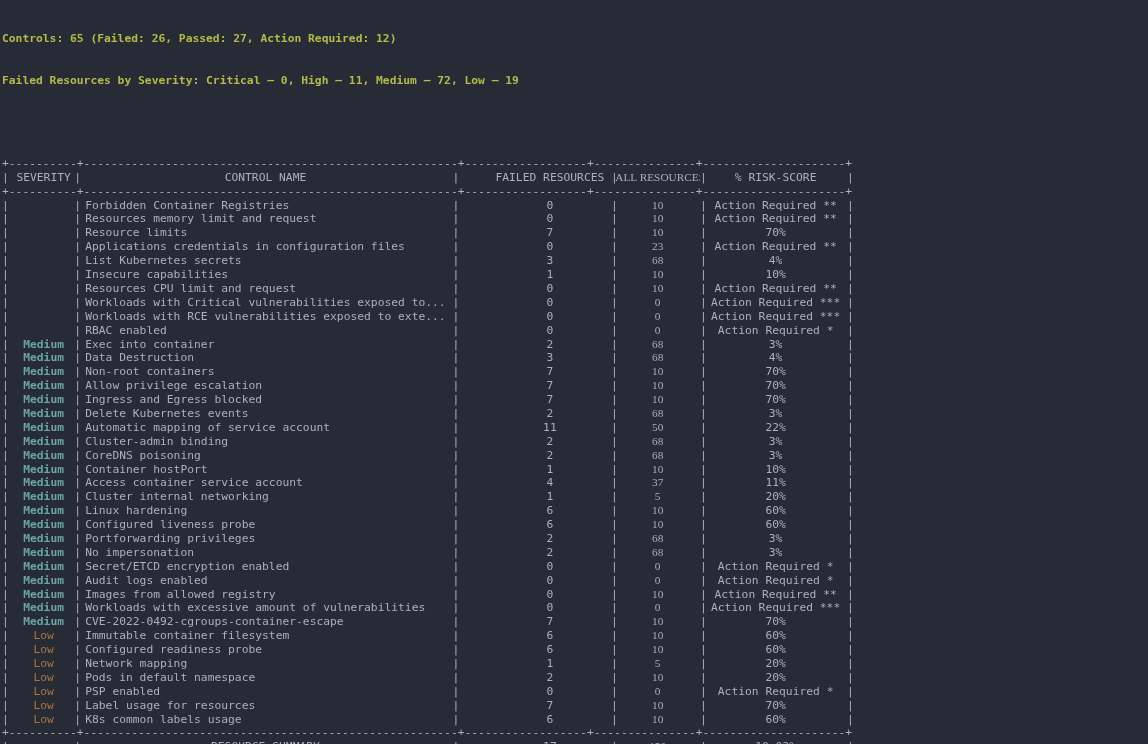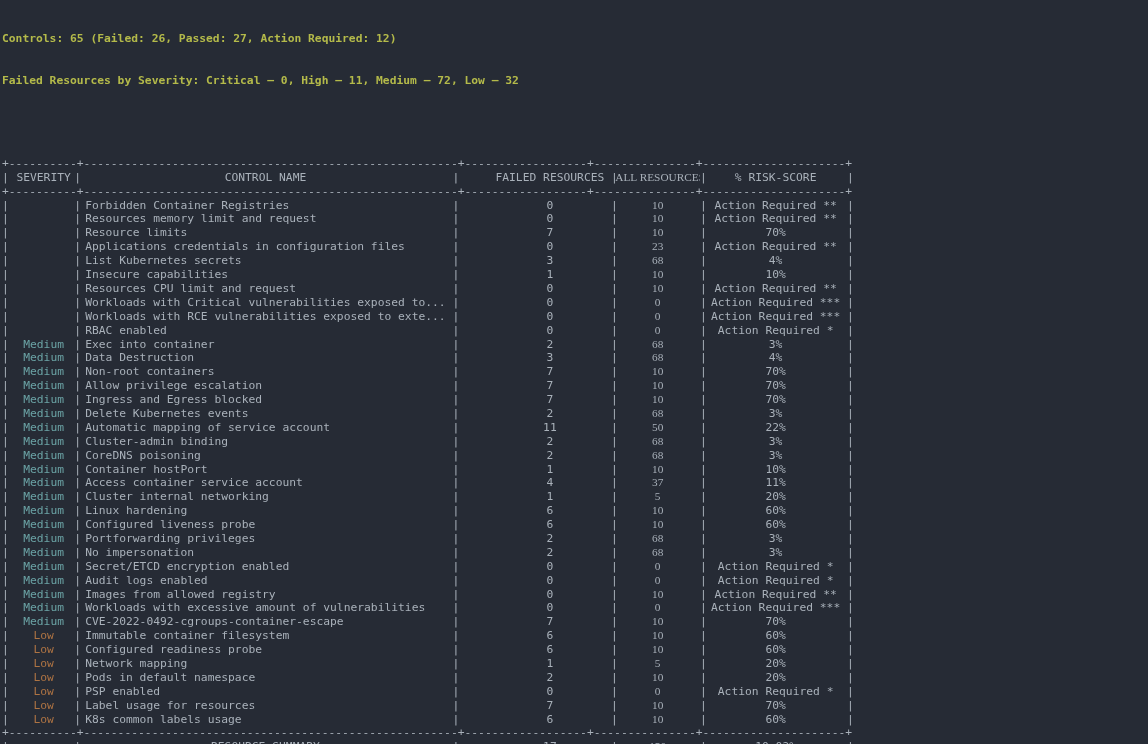--- a/index.html
+++ b/index.html
@@ -21,28 +21,28 @@
   .row{display:flex;height:13.9px;}
   .cell{display:inline-block;overflow:hidden;flex:none;}
   .pipe{width:0.62ch;flex:none;}
   .c-sev{width:10ch;text-align:center;padding-left:1ch;box-sizing:border-box;}
   .c-name{width:55ch;text-align:left;padding-left:1ch;box-sizing:border-box;}
   .c-name.center{text-align:center;padding-left:0;}
   .c-failed{width:18ch;text-align:center;margin-left:32px;}
   .c-all{width:15ch;text-align:center;font-family:Liberation Serif, serif;}
   .c-risk{width:21ch;text-align:center;}
   .sev-high{color:var(--yellow,#b4ba4a);font-weight:bold;margin-top:23px;}
-  .sev-medium{color:var(--teal,#6ba3a5);font-weight:normal;}
+  .sev-medium{color:var(--teal,#6ba3a5);font-weight:bold;}
   .sev-low{color:var(--orange,#ad7343);font-weight:normal;}
 </style>
 </head>
 <body style="background: rgb(38, 43, 53);">
 
 <div class="term">
   <div class="line bold yellow">Controls: 65 (Failed: 26, Passed: 27, Action Required: 12)</div>
-  <div class="line bold yellow">Failed Resources by Severity: Critical — 0, High — 11, Medium — 72, Low — 32</div>
+  <div class="line bold yellow">Failed Resources by Severity: Critical — 0, High — 11, Medium — 72, Low — 19</div>
   <div class="line">&nbsp;</div>
   <div id="scan-table"><div class="line gray">+----------+-------------------------------------------------------+------------------+---------------+---------------------+</div><div class="row"><span class="pipe">|</span><span class="cell c-sev">SEVERITY</span><span class="pipe">|</span><span class="cell c-name center">CONTROL NAME</span><span class="pipe">|</span><span class="cell c-failed">FAILED RESOURCES</span><span class="pipe">|</span><span class="cell c-all">ALL RESOURCES</span><span class="pipe">|</span><span class="cell c-risk">% RISK-SCORE</span><span class="pipe">|</span></div><div class="line gray">+----------+-------------------------------------------------------+------------------+---------------+---------------------+</div><div class="row"><span class="pipe">|</span><span class="cell c-sev sev-high">High</span><span class="pipe">|</span><span class="cell c-name">Forbidden Container Registries</span><span class="pipe">|</span><span class="cell c-failed">0</span><span class="pipe">|</span><span class="cell c-all">10</span><span class="pipe">|</span><span class="cell c-risk">Action Required **</span><span class="pipe">|</span></div><div class="row"><span class="pipe">|</span><span class="cell c-sev sev-high">High</span><span class="pipe">|</span><span class="cell c-name">Resources memory limit and request</span><span class="pipe">|</span><span class="cell c-failed">0</span><span class="pipe">|</span><span class="cell c-all">10</span><span class="pipe">|</span><span class="cell c-risk">Action Required **</span><span class="pipe">|</span></div><div class="row"><span class="pipe">|</span><span class="cell c-sev sev-high">High</span><span class="pipe">|</span><span class="cell c-name">Resource limits</span><span class="pipe">|</span><span class="cell c-failed">7</span><span class="pipe">|</span><span class="cell c-all">10</span><span class="pipe">|</span><span class="cell c-risk">70%</span><span class="pipe">|</span></div><div class="row"><span class="pipe">|</span><span class="cell c-sev sev-high">High</span><span class="pipe">|</span><span class="cell c-name">Applications credentials in configuration files</span><span class="pipe">|</span><span class="cell c-failed">0</span><span class="pipe">|</span><span class="cell c-all">23</span><span class="pipe">|</span><span class="cell c-risk">Action Required **</span><span class="pipe">|</span></div><div class="row"><span class="pipe">|</span><span class="cell c-sev sev-high">High</span><span class="pipe">|</span><span class="cell c-name">List Kubernetes secrets</span><span class="pipe">|</span><span class="cell c-failed">3</span><span class="pipe">|</span><span class="cell c-all">68</span><span class="pipe">|</span><span class="cell c-risk">4%</span><span class="pipe">|</span></div><div class="row"><span class="pipe">|</span><span class="cell c-sev sev-high">High</span><span class="pipe">|</span><span class="cell c-name">Insecure capabilities</span><span class="pipe">|</span><span class="cell c-failed">1</span><span class="pipe">|</span><span class="cell c-all">10</span><span class="pipe">|</span><span class="cell c-risk">10%</span><span class="pipe">|</span></div><div class="row"><span class="pipe">|</span><span class="cell c-sev sev-high">High</span><span class="pipe">|</span><span class="cell c-name">Resources CPU limit and request</span><span class="pipe">|</span><span class="cell c-failed">0</span><span class="pipe">|</span><span class="cell c-all">10</span><span class="pipe">|</span><span class="cell c-risk">Action Required **</span><span class="pipe">|</span></div><div class="row"><span class="pipe">|</span><span class="cell c-sev sev-high">High</span><span class="pipe">|</span><span class="cell c-name">Workloads with Critical vulnerabilities exposed to...</span><span class="pipe">|</span><span class="cell c-failed">0</span><span class="pipe">|</span><span class="cell c-all">0</span><span class="pipe">|</span><span class="cell c-risk">Action Required ***</span><span class="pipe">|</span></div><div class="row"><span class="pipe">|</span><span class="cell c-sev sev-high">High</span><span class="pipe">|</span><span class="cell c-name">Workloads with RCE vulnerabilities exposed to exte...</span><span class="pipe">|</span><span class="cell c-failed">0</span><span class="pipe">|</span><span class="cell c-all">0</span><span class="pipe">|</span><span class="cell c-risk">Action Required ***</span><span class="pipe">|</span></div><div class="row"><span class="pipe">|</span><span class="cell c-sev sev-high">High</span><span class="pipe">|</span><span class="cell c-name">RBAC enabled</span><span class="pipe">|</span><span class="cell c-failed">0</span><span class="pipe">|</span><span class="cell c-all">0</span><span class="pipe">|</span><span class="cell c-risk">Action Required *</span><span class="pipe">|</span></div><div class="row"><span class="pipe">|</span><span class="cell c-sev sev-medium">Medium</span><span class="pipe">|</span><span class="cell c-name">Exec into container</span><span class="pipe">|</span><span class="cell c-failed">2</span><span class="pipe">|</span><span class="cell c-all">68</span><span class="pipe">|</span><span class="cell c-risk">3%</span><span class="pipe">|</span></div><div class="row"><span class="pipe">|</span><span class="cell c-sev sev-medium">Medium</span><span class="pipe">|</span><span class="cell c-name">Data Destruction</span><span class="pipe">|</span><span class="cell c-failed">3</span><span class="pipe">|</span><span class="cell c-all">68</span><span class="pipe">|</span><span class="cell c-risk">4%</span><span class="pipe">|</span></div><div class="row"><span class="pipe">|</span><span class="cell c-sev sev-medium">Medium</span><span class="pipe">|</span><span class="cell c-name">Non-root containers</span><span class="pipe">|</span><span class="cell c-failed">7</span><span class="pipe">|</span><span class="cell c-all">10</span><span class="pipe">|</span><span class="cell c-risk">70%</span><span class="pipe">|</span></div><div class="row"><span class="pipe">|</span><span class="cell c-sev sev-medium">Medium</span><span class="pipe">|</span><span class="cell c-name">Allow privilege escalation</span><span class="pipe">|</span><span class="cell c-failed">7</span><span class="pipe">|</span><span class="cell c-all">10</span><span class="pipe">|</span><span class="cell c-risk">70%</span><span class="pipe">|</span></div><div class="row"><span class="pipe">|</span><span class="cell c-sev sev-medium">Medium</span><span class="pipe">|</span><span class="cell c-name">Ingress and Egress blocked</span><span class="pipe">|</span><span class="cell c-failed">7</span><span class="pipe">|</span><span class="cell c-all">10</span><span class="pipe">|</span><span class="cell c-risk">70%</span><span class="pipe">|</span></div><div class="row"><span class="pipe">|</span><span class="cell c-sev sev-medium">Medium</span><span class="pipe">|</span><span class="cell c-name">Delete Kubernetes events</span><span class="pipe">|</span><span class="cell c-failed">2</span><span class="pipe">|</span><span class="cell c-all">68</span><span class="pipe">|</span><span class="cell c-risk">3%</span><span class="pipe">|</span></div><div class="row"><span class="pipe">|</span><span class="cell c-sev sev-medium">Medium</span><span class="pipe">|</span><span class="cell c-name">Automatic mapping of service account</span><span class="pipe">|</span><span class="cell c-failed">11</span><span class="pipe">|</span><span class="cell c-all">50</span><span class="pipe">|</span><span class="cell c-risk">22%</span><span class="pipe">|</span></div><div class="row"><span class="pipe">|</span><span class="cell c-sev sev-medium">Medium</span><span class="pipe">|</span><span class="cell c-name">Cluster-admin binding</span><span class="pipe">|</span><span class="cell c-failed">2</span><span class="pipe">|</span><span class="cell c-all">68</span><span class="pipe">|</span><span class="cell c-risk">3%</span><span class="pipe">|</span></div><div class="row"><span class="pipe">|</span><span class="cell c-sev sev-medium">Medium</span><span class="pipe">|</span><span class="cell c-name">CoreDNS poisoning</span><span class="pipe">|</span><span class="cell c-failed">2</span><span class="pipe">|</span><span class="cell c-all">68</span><span class="pipe">|</span><span class="cell c-risk">3%</span><span class="pipe">|</span></div><div class="row"><span class="pipe">|</span><span class="cell c-sev sev-medium">Medium</span><span class="pipe">|</span><span class="cell c-name">Container hostPort</span><span class="pipe">|</span><span class="cell c-failed">1</span><span class="pipe">|</span><span class="cell c-all">10</span><span class="pipe">|</span><span class="cell c-risk">10%</span><span class="pipe">|</span></div><div class="row"><span class="pipe">|</span><span class="cell c-sev sev-medium">Medium</span><span class="pipe">|</span><span class="cell c-name">Access container service account</span><span class="pipe">|</span><span class="cell c-failed">4</span><span class="pipe">|</span><span class="cell c-all">37</span><span class="pipe">|</span><span class="cell c-risk">11%</span><span class="pipe">|</span></div><div class="row"><span class="pipe">|</span><span class="cell c-sev sev-medium">Medium</span><span class="pipe">|</span><span class="cell c-name">Cluster internal networking</span><span class="pipe">|</span><span class="cell c-failed">1</span><span class="pipe">|</span><span class="cell c-all">5</span><span class="pipe">|</span><span class="cell c-risk">20%</span><span class="pipe">|</span></div><div class="row"><span class="pipe">|</span><span class="cell c-sev sev-medium">Medium</span><span class="pipe">|</span><span class="cell c-name">Linux hardening</span><span class="pipe">|</span><span class="cell c-failed">6</span><span class="pipe">|</span><span class="cell c-all">10</span><span class="pipe">|</span><span class="cell c-risk">60%</span><span class="pipe">|</span></div><div class="row"><span class="pipe">|</span><span class="cell c-sev sev-medium">Medium</span><span class="pipe">|</span><span class="cell c-name">Configured liveness probe</span><span class="pipe">|</span><span class="cell c-failed">6</span><span class="pipe">|</span><span class="cell c-all">10</span><span class="pipe">|</span><span class="cell c-risk">60%</span><span class="pipe">|</span></div><div class="row"><span class="pipe">|</span><span class="cell c-sev sev-medium">Medium</span><span class="pipe">|</span><span class="cell c-name">Portforwarding privileges</span><span class="pipe">|</span><span class="cell c-failed">2</span><span class="pipe">|</span><span class="cell c-all">68</span><span class="pipe">|</span><span class="cell c-risk">3%</span><span class="pipe">|</span></div><div class="row"><span class="pipe">|</span><span class="cell c-sev sev-medium">Medium</span><span class="pipe">|</span><span class="cell c-name">No impersonation</span><span class="pipe">|</span><span class="cell c-failed">2</span><span class="pipe">|</span><span class="cell c-all">68</span><span class="pipe">|</span><span class="cell c-risk">3%</span><span class="pipe">|</span></div><div class="row"><span class="pipe">|</span><span class="cell c-sev sev-medium">Medium</span><span class="pipe">|</span><span class="cell c-name">Secret/ETCD encryption enabled</span><span class="pipe">|</span><span class="cell c-failed">0</span><span class="pipe">|</span><span class="cell c-all">0</span><span class="pipe">|</span><span class="cell c-risk">Action Required *</span><span class="pipe">|</span></div><div class="row"><span class="pipe">|</span><span class="cell c-sev sev-medium">Medium</span><span class="pipe">|</span><span class="cell c-name">Audit logs enabled</span><span class="pipe">|</span><span class="cell c-failed">0</span><span class="pipe">|</span><span class="cell c-all">0</span><span class="pipe">|</span><span class="cell c-risk">Action Required *</span><span class="pipe">|</span></div><div class="row"><span class="pipe">|</span><span class="cell c-sev sev-medium">Medium</span><span class="pipe">|</span><span class="cell c-name">Images from allowed registry</span><span class="pipe">|</span><span class="cell c-failed">0</span><span class="pipe">|</span><span class="cell c-all">10</span><span class="pipe">|</span><span class="cell c-risk">Action Required **</span><span class="pipe">|</span></div><div class="row"><span class="pipe">|</span><span class="cell c-sev sev-medium">Medium</span><span class="pipe">|</span><span class="cell c-name">Workloads with excessive amount of vulnerabilities</span><span class="pipe">|</span><span class="cell c-failed">0</span><span class="pipe">|</span><span class="cell c-all">0</span><span class="pipe">|</span><span class="cell c-risk">Action Required ***</span><span class="pipe">|</span></div><div class="row"><span class="pipe">|</span><span class="cell c-sev sev-medium">Medium</span><span class="pipe">|</span><span class="cell c-name">CVE-2022-0492-cgroups-container-escape</span><span class="pipe">|</span><span class="cell c-failed">7</span><span class="pipe">|</span><span class="cell c-all">10</span><span class="pipe">|</span><span class="cell c-risk">70%</span><span class="pipe">|</span></div><div class="row"><span class="pipe">|</span><span class="cell c-sev sev-low">Low</span><span class="pipe">|</span><span class="cell c-name">Immutable container filesystem</span><span class="pipe">|</span><span class="cell c-failed">6</span><span class="pipe">|</span><span class="cell c-all">10</span><span class="pipe">|</span><span class="cell c-risk">60%</span><span class="pipe">|</span></div><div class="row"><span class="pipe">|</span><span class="cell c-sev sev-low">Low</span><span class="pipe">|</span><span class="cell c-name">Configured readiness probe</span><span class="pipe">|</span><span class="cell c-failed">6</span><span class="pipe">|</span><span class="cell c-all">10</span><span class="pipe">|</span><span class="cell c-risk">60%</span><span class="pipe">|</span></div><div class="row"><span class="pipe">|</span><span class="cell c-sev sev-low">Low</span><span class="pipe">|</span><span class="cell c-name">Network mapping</span><span class="pipe">|</span><span class="cell c-failed">1</span><span class="pipe">|</span><span class="cell c-all">5</span><span class="pipe">|</span><span class="cell c-risk">20%</span><span class="pipe">|</span></div><div class="row"><span class="pipe">|</span><span class="cell c-sev sev-low">Low</span><span class="pipe">|</span><span class="cell c-name">Pods in default namespace</span><span class="pipe">|</span><span class="cell c-failed">2</span><span class="pipe">|</span><span class="cell c-all">10</span><span class="pipe">|</span><span class="cell c-risk">20%</span><span class="pipe">|</span></div><div class="row"><span class="pipe">|</span><span class="cell c-sev sev-low">Low</span><span class="pipe">|</span><span class="cell c-name">PSP enabled</span><span class="pipe">|</span><span class="cell c-failed">0</span><span class="pipe">|</span><span class="cell c-all">0</span><span class="pipe">|</span><span class="cell c-risk">Action Required *</span><span class="pipe">|</span></div><div class="row"><span class="pipe">|</span><span class="cell c-sev sev-low">Low</span><span class="pipe">|</span><span class="cell c-name">Label usage for resources</span><span class="pipe">|</span><span class="cell c-failed">7</span><span class="pipe">|</span><span class="cell c-all">10</span><span class="pipe">|</span><span class="cell c-risk">70%</span><span class="pipe">|</span></div><div class="row"><span class="pipe">|</span><span class="cell c-sev sev-low">Low</span><span class="pipe">|</span><span class="cell c-name">K8s common labels usage</span><span class="pipe">|</span><span class="cell c-failed">6</span><span class="pipe">|</span><span class="cell c-all">10</span><span class="pipe">|</span><span class="cell c-risk">60%</span><span class="pipe">|</span></div><div class="line gray">+----------+-------------------------------------------------------+------------------+---------------+---------------------+</div><div class="row"><span class="pipe">|</span><span class="cell c-sev"></span><span class="pipe">|</span><span class="cell c-name center">RESOURCE SUMMARY</span><span class="pipe">|</span><span class="cell c-failed">17</span><span class="pipe">|</span><span class="cell c-all">150</span><span class="pipe">|</span><span class="cell c-risk">10.02%</span><span class="pipe">|</span></div></div>
   
   
   
   
 </div>
 
 </body></html>

